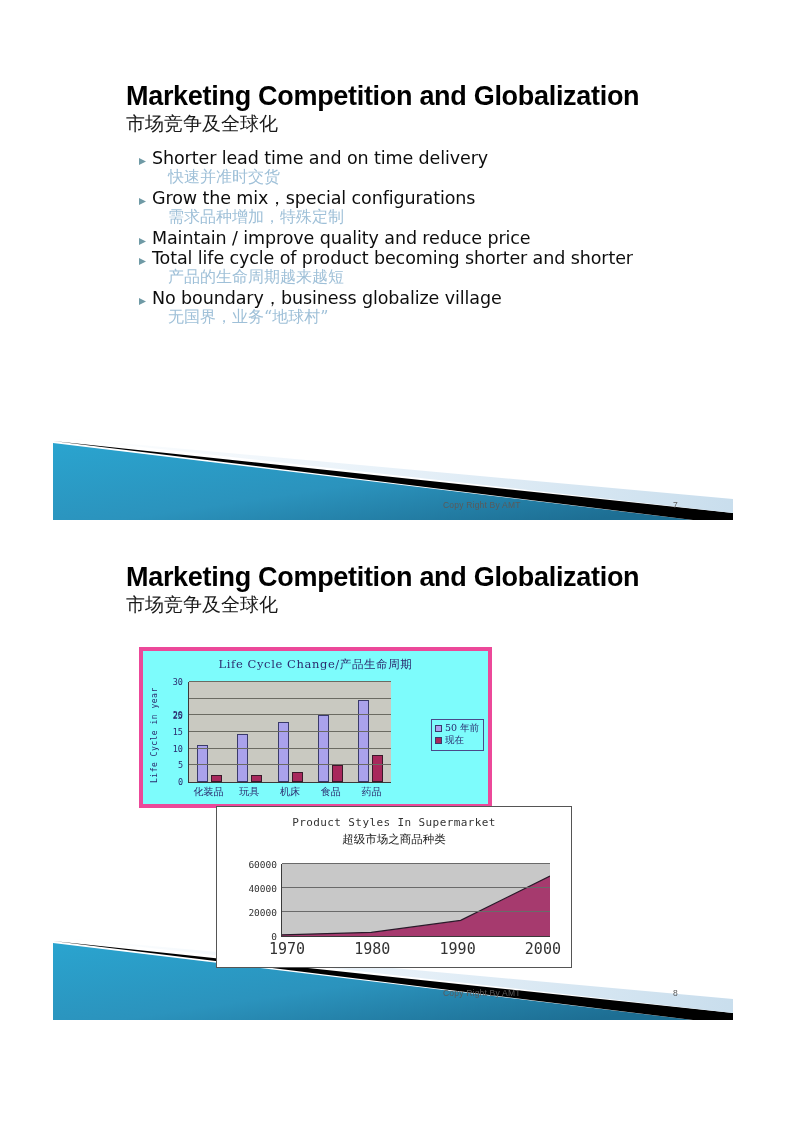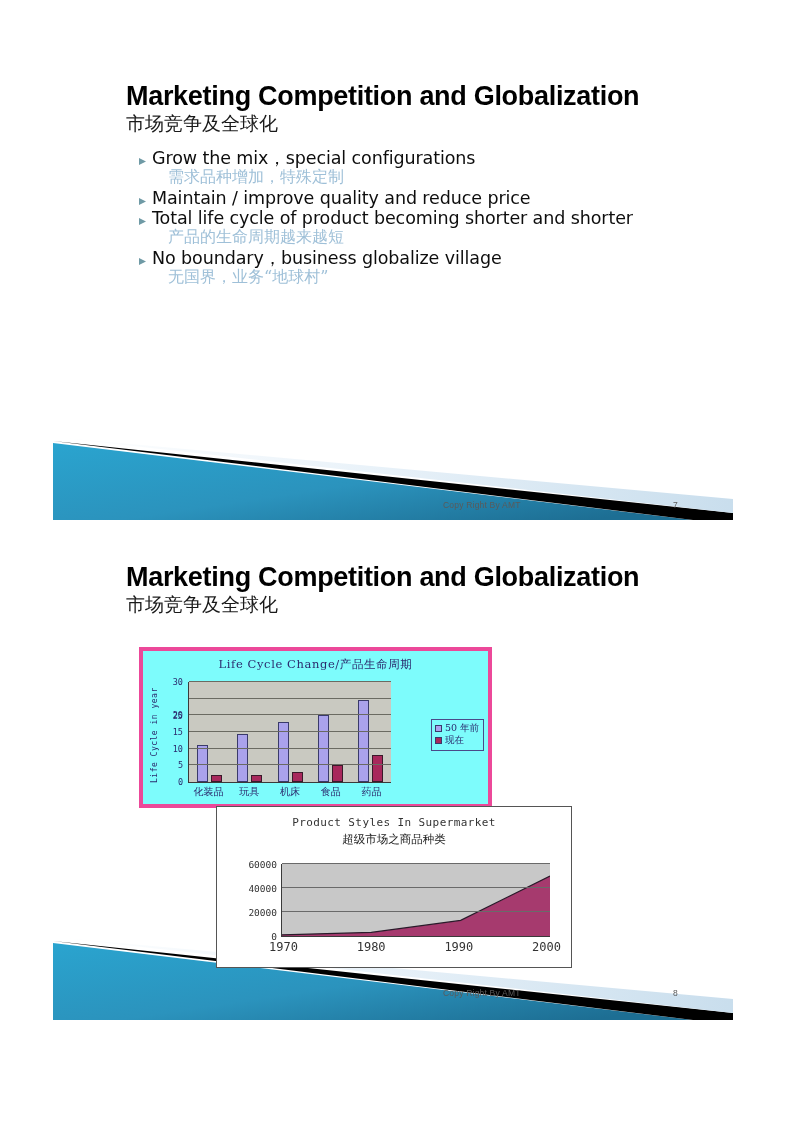--- a/index.html
+++ b/index.html
@@ -315,36 +315,47 @@
   .c2-xlabels {
     position: absolute;
     left: 52px;
     top: 133px;
     width: 292px;
     display: flex;
     justify-content: space-between;
   }
   .c2-xlabels span {
     font-family: "DejaVu Sans Mono", monospace;
-    font-size: 12px;
+    font-size: 15px;
     color: #333333;
   }
 </style>
 </head>
 <body>
 
 <div class="slide" id="slide-1">
 
   <div class="title-block" style="top:82px;">
     <div class="title-en">Marketing Competition and Globalization</div>
     <div class="title-cn">市场竞争及全球化</div>
   </div>
 
   <div class="bullets">
 
+    <div class="bullet-row">
+      <div class="bullet-marker">
+        <svg width="9" height="9" viewBox="0 0 9 9">
+            <polygon points="1,1 8,4.5 1,8" fill="#6f9aa5"></polygon>
+          </svg>
+      </div>
+      <div class="bullet-texts">
+        <div class="bullet-en">Shorter lead time and on time delivery</div>
+        <div class="bullet-cn">快速并准时交货</div>
+      </div>
+    </div>
 
     <div class="bullet-row">
       <div class="bullet-marker">
         <svg width="9" height="9" viewBox="0 0 9 9">
             <polygon points="1,1 8,4.5 1,8" fill="#6f9aa5"></polygon>
           </svg>
       </div>
       <div class="bullet-texts">
         <div class="bullet-en">Grow the mix，special configurations</div>
         <div class="bullet-cn">需求品种增加，特殊定制</div>

